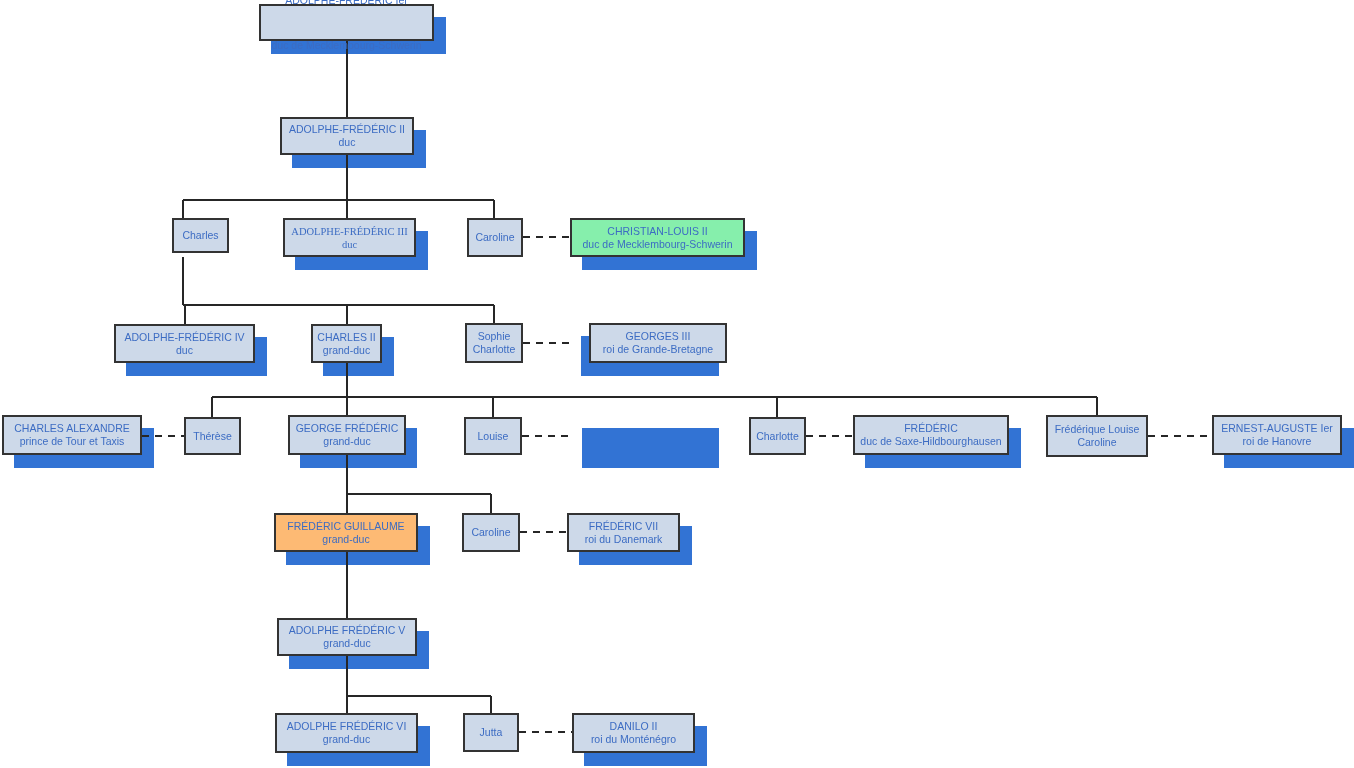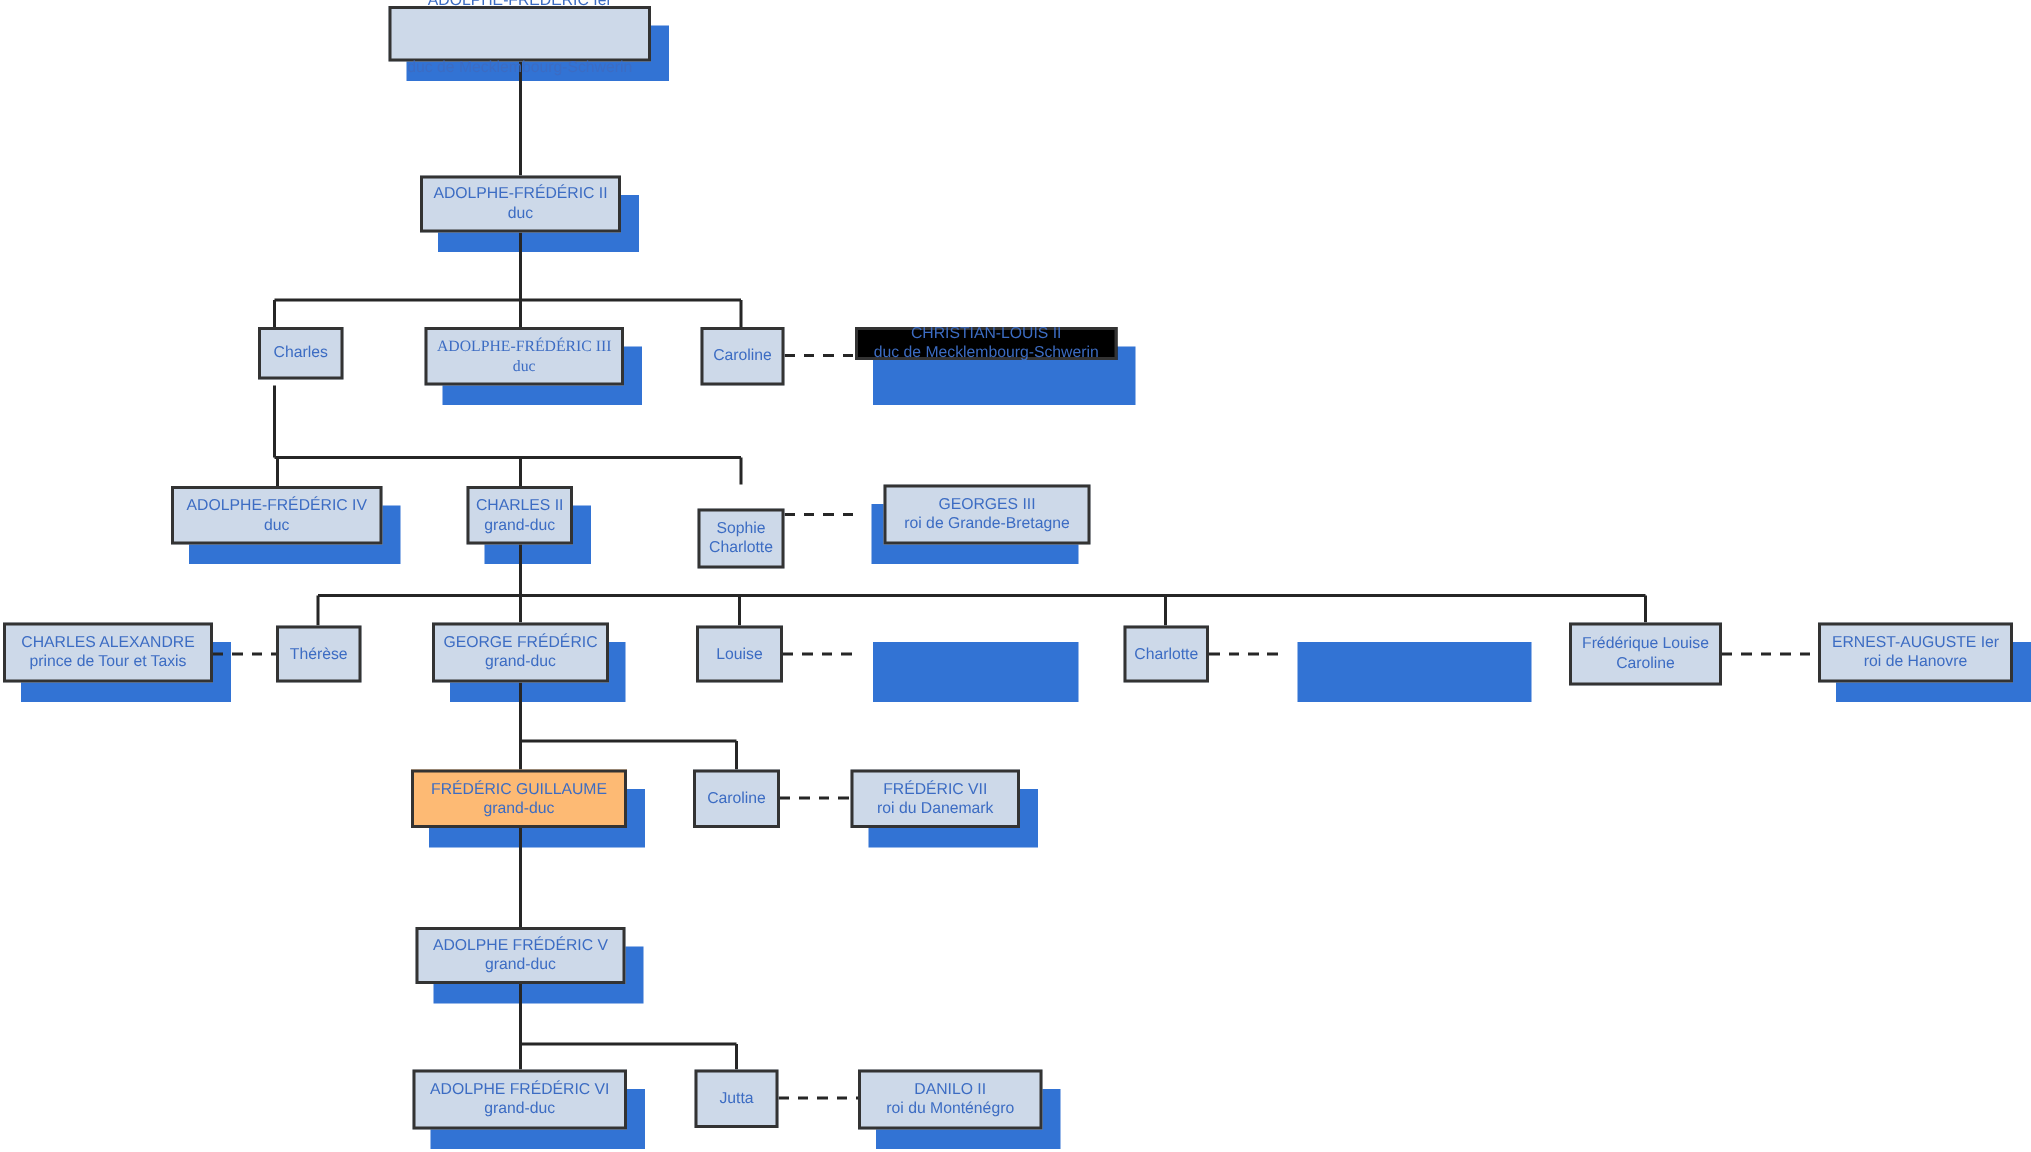--- a/index.html
+++ b/index.html
@@ -94,33 +94,33 @@
     <div class="node" style="left: 172px; top: 218px; width: 57px; height: 35px; background: rgb(205, 217, 233); border: 2px solid rgb(51, 51, 51); color: rgb(60, 108, 195);">
       <span class="l1">Charles</span>
     </div>
     <div class="node" style="left: 283px; top: 218px; width: 133px; height: 39px; background: rgb(205, 217, 233); border: 2px solid rgb(51, 51, 51); color: rgb(60, 108, 195); font-family: Liberation Serif, serif;">
       <span class="l1">ADOLPHE-FRÉDÉRIC III</span>
       <span class="l2">duc</span>
     </div>
     <div class="node" style="left: 467px; top: 218px; width: 56px; height: 39px; background: rgb(205, 217, 233); border: 2px solid rgb(51, 51, 51); color: rgb(60, 108, 195);">
       <span class="l1">Caroline</span>
     </div>
-    <div class="node" style="left: 570px; top: 218px; width: 175px; height: 22px; background: #000000; border: 2px solid rgb(51, 51, 51); color: rgb(60, 108, 195);">
+    <div class="node" style="left: 570px; top: 218px; width: 175px; height: 39px; background: #86efac; border: 2px solid rgb(51, 51, 51); color: rgb(60, 108, 195);">
       <span class="l1">CHRISTIAN-LOUIS II</span>
       <span class="l2">duc de Mecklembourg-Schwerin</span>
     </div>
     <div class="node" style="left: 114px; top: 324px; width: 141px; height: 39px; background: rgb(205, 217, 233); border: 2px solid rgb(51, 51, 51); color: rgb(60, 108, 195);">
       <span class="l1">ADOLPHE-FRÉDÉRIC IV</span>
       <span class="l2">duc</span>
     </div>
     <div class="node" style="left: 311px; top: 324px; width: 71px; height: 39px; background: rgb(205, 217, 233); border: 2px solid rgb(51, 51, 51); color: rgb(60, 108, 195);">
       <span class="l1">CHARLES II</span>
       <span class="l2">grand-duc</span>
     </div>
-    <div class="node" style="left: 465px; top: 323px; width: 58px; height: 40px; background: rgb(205, 217, 233); border: 2px solid rgb(51, 51, 51); color: rgb(60, 108, 195); margin-top: 16px;">
+    <div class="node" style="left: 465px; top: 323px; width: 58px; height: 40px; background: rgb(205, 217, 233); border: 2px solid rgb(51, 51, 51); color: rgb(60, 108, 195);">
       <span class="l1">Sophie</span>
       <span class="l2">Charlotte</span>
     </div>
     <div class="node" style="left: 569px; top: 323px; width: 138px; height: 40px; background: rgb(205, 217, 233); border: 2px solid rgb(51, 51, 51); color: rgb(60, 108, 195); margin-left: 20px;">
       <span class="l1">GEORGES III</span>
       <span class="l2">roi de Grande-Bretagne</span>
     </div>
     <div class="node" style="left: 2px; top: 415px; width: 140px; height: 40px; background: rgb(205, 217, 233); border: 2px solid rgb(51, 51, 51); color: rgb(60, 108, 195);">
       <span class="l1">CHARLES ALEXANDRE</span>
       <span class="l2">prince de Tour et Taxis</span>
@@ -130,20 +130,24 @@
     </div>
     <div class="node" style="left: 288px; top: 415px; width: 118px; height: 40px; background: rgb(205, 217, 233); border: 2px solid rgb(51, 51, 51); color: rgb(60, 108, 195);">
       <span class="l1">GEORGE FRÉDÉRIC</span>
       <span class="l2">grand-duc</span>
     </div>
     <div class="node" style="left: 464px; top: 417px; width: 58px; height: 38px; background: rgb(205, 217, 233); border: 2px solid rgb(51, 51, 51); color: rgb(60, 108, 195);">
       <span class="l1">Louise</span>
     </div>
     <div class="node" style="left: 749px; top: 417px; width: 57px; height: 38px; background: rgb(205, 217, 233); border: 2px solid rgb(51, 51, 51); color: rgb(60, 108, 195);">
       <span class="l1">Charlotte</span>
+    </div>
+    <div class="node" style="left: 853px; top: 415px; width: 156px; height: 40px; background: rgb(205, 217, 233); border: 2px solid rgb(51, 51, 51); color: rgb(60, 108, 195);">
+      <span class="l1">FRÉDÉRIC</span>
+      <span class="l2">duc de Saxe-Hildbourghausen</span>
     </div>
     <div class="node" style="left: 1046px; top: 415px; width: 102px; height: 42px; background: rgb(205, 217, 233); border: 2px solid rgb(51, 51, 51); color: rgb(60, 108, 195);">
       <span class="l1">Frédérique Louise</span>
       <span class="l2">Caroline</span>
     </div>
     <div class="node" style="left: 1212px; top: 415px; width: 130px; height: 40px; background: rgb(205, 217, 233); border: 2px solid rgb(51, 51, 51); color: rgb(60, 108, 195);">
       <span class="l1">ERNEST-AUGUSTE Ier</span>
       <span class="l2">roi de Hanovre</span>
     </div>
     <div class="node" style="left: 274px; top: 513px; width: 144px; height: 39px; background: #fdba74; border: 2px solid rgb(51, 51, 51); color: rgb(60, 108, 195);">

